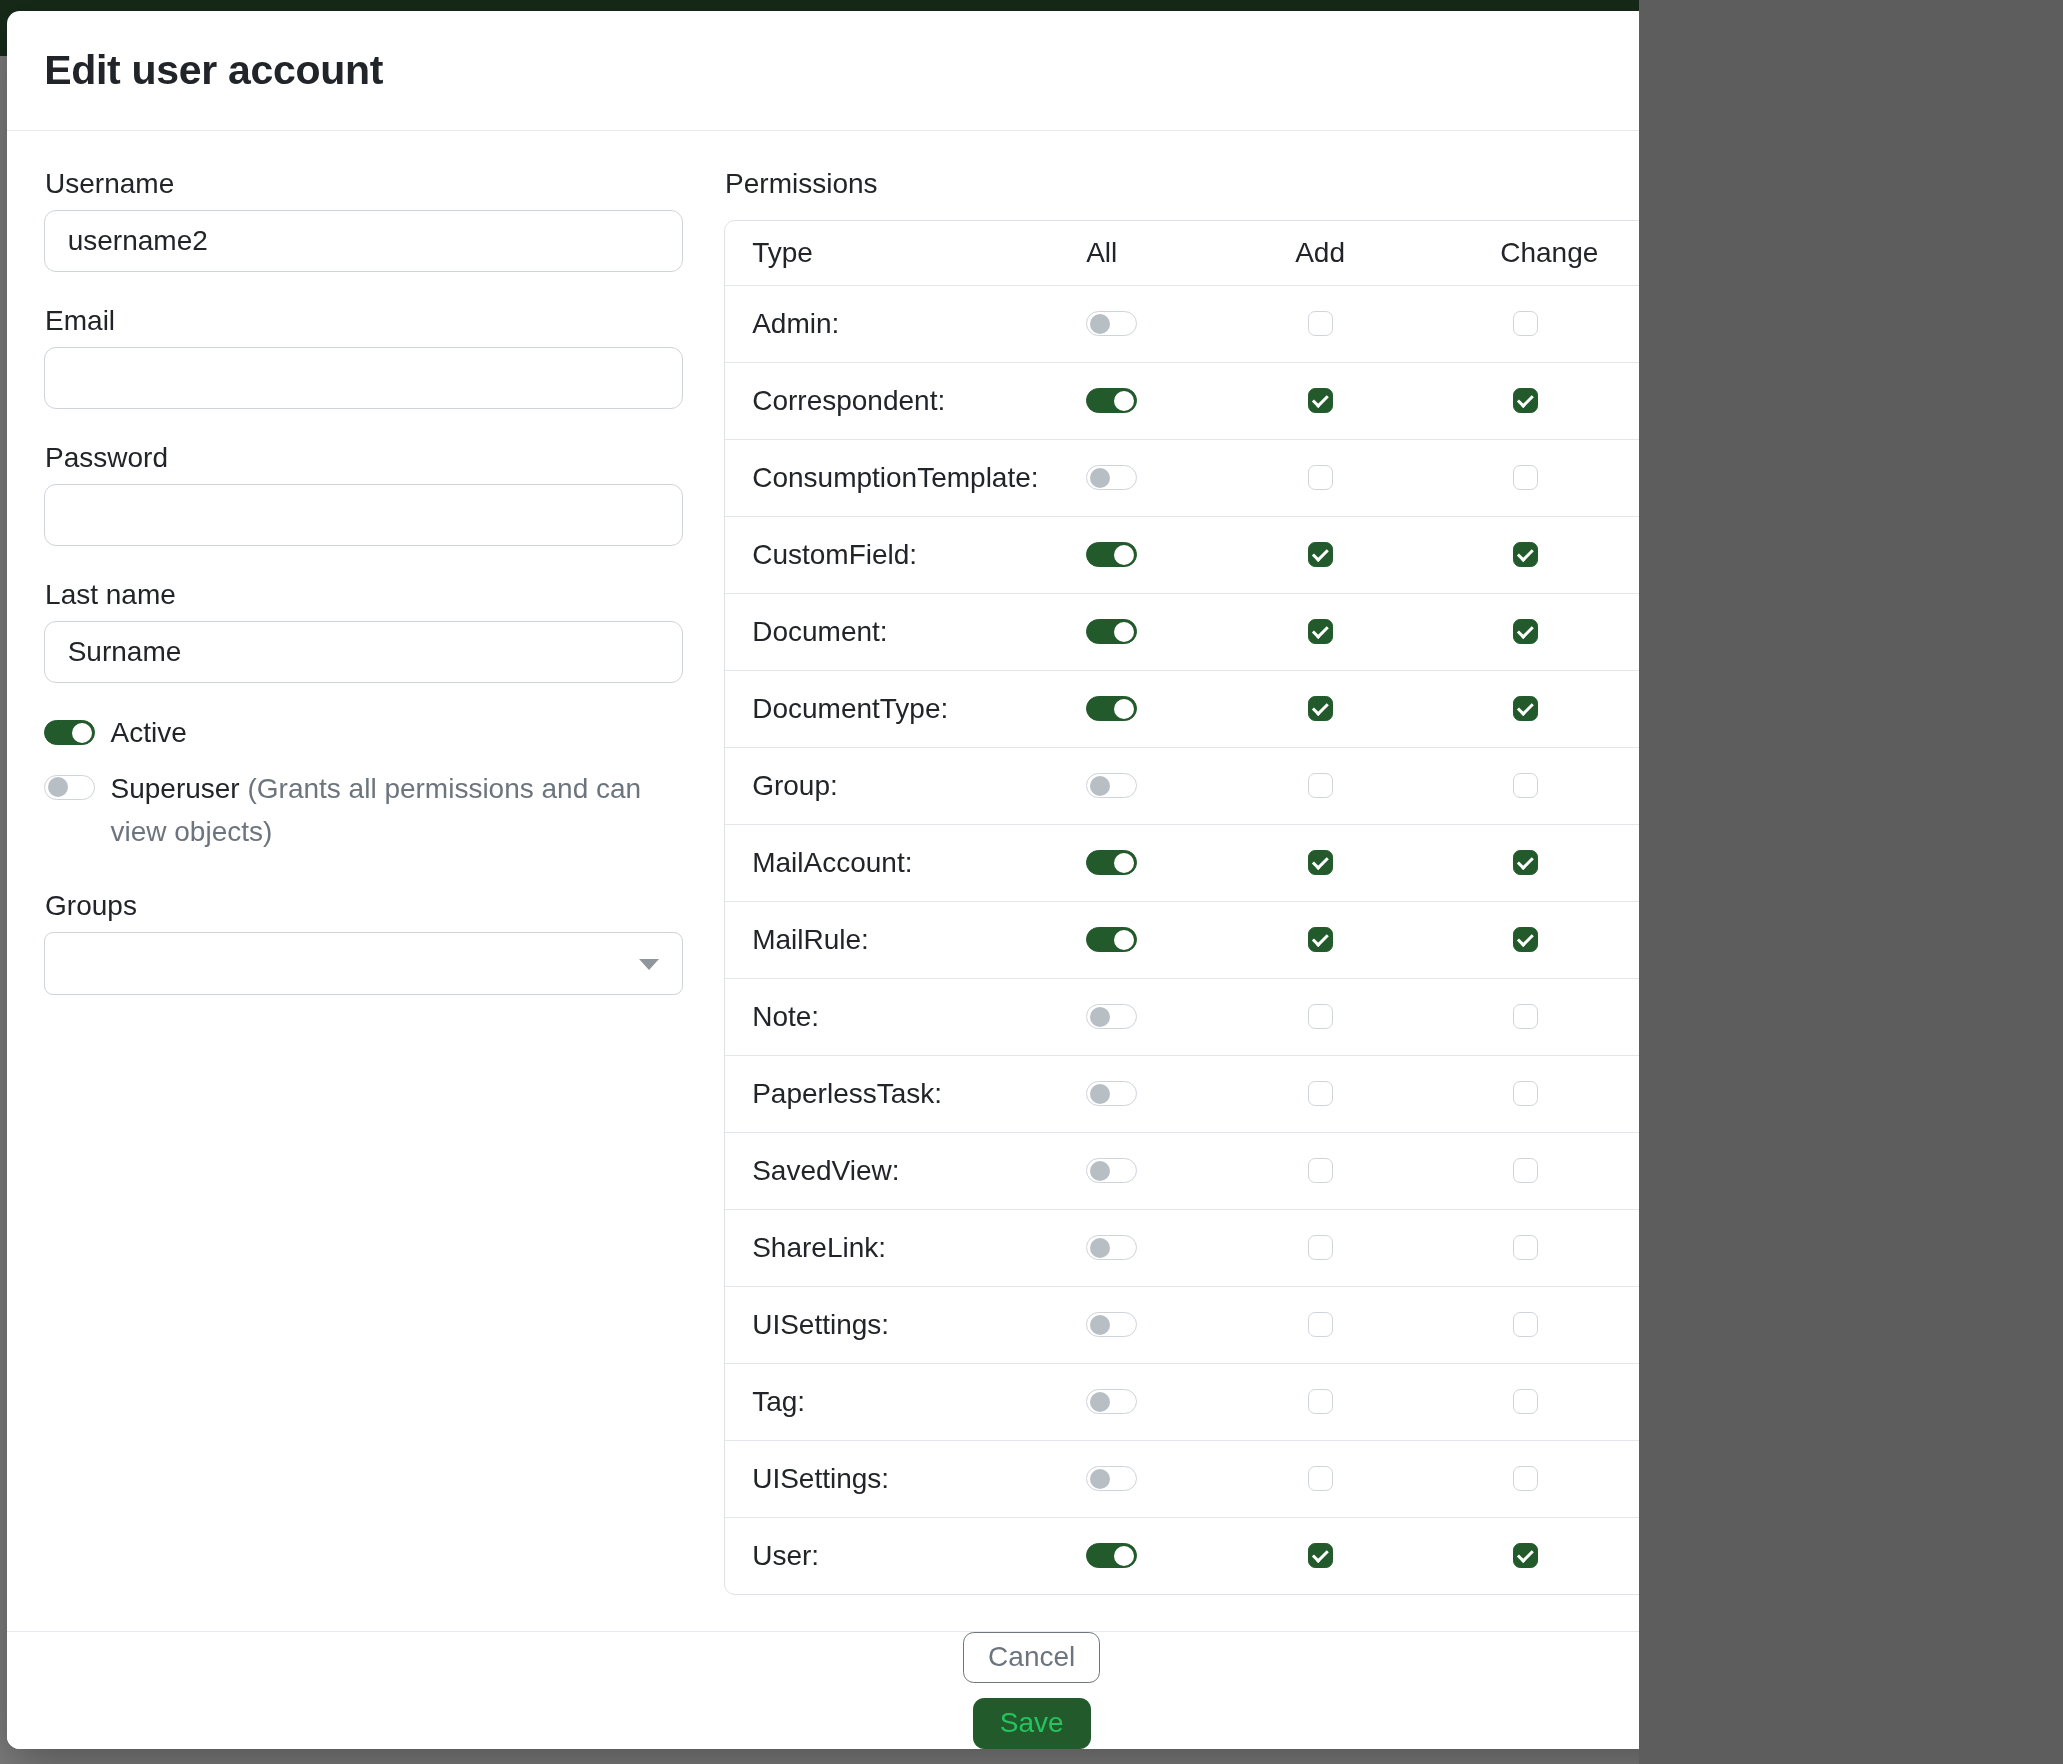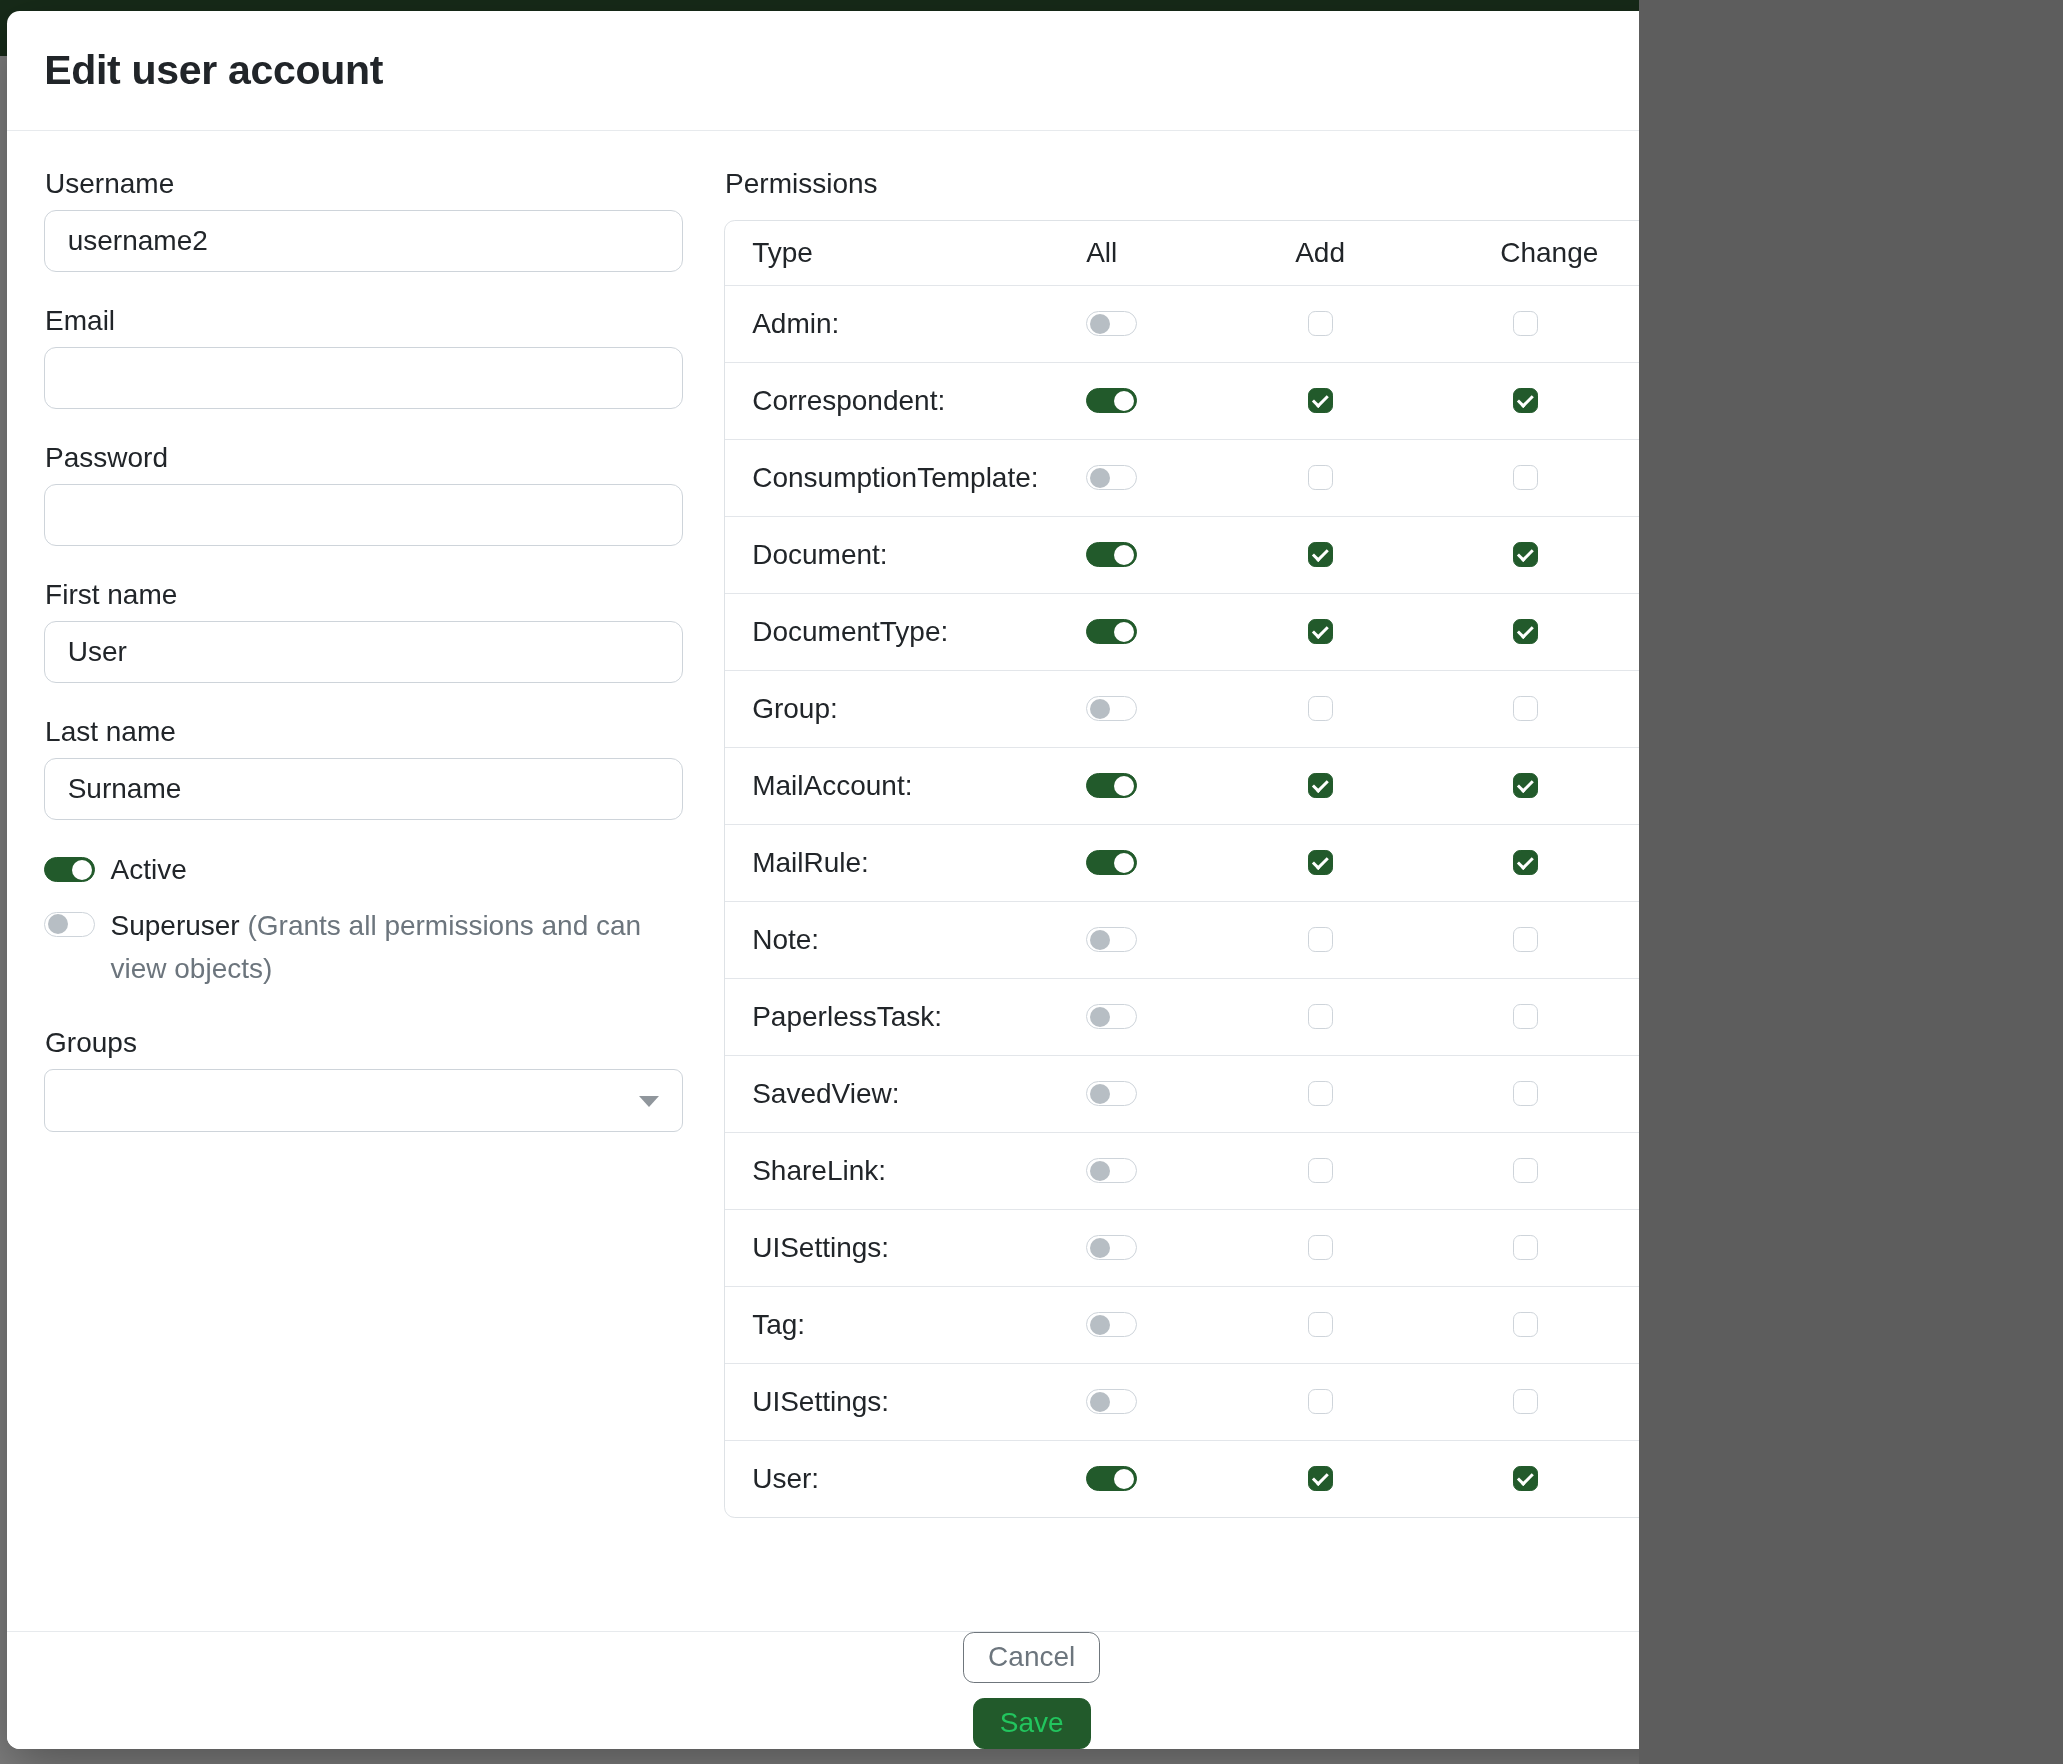--- a/index.html
+++ b/index.html
@@ -98,24 +98,20 @@
           <input class="text-input" type="text" value="username2" style="">
         </div>
         <div class="field">
           <label>Email</label>
           <input class="text-input" type="text" value="" style="">
         </div>
         <div class="field">
           <label>Password</label>
           <input class="text-input" type="password" value="" style="">
         </div>
-        <div class="field">
-          <label>First name</label>
-          <input class="text-input" type="text" value="User" style="">
-        </div>
         <div class="field" style="margin-bottom:0">
           <label>Last name</label>
           <input class="text-input" type="text" value="Surname" style="">
         </div>
 
         <div class="switch-row">
           <div class="switch on" id="active-switch">
               <div class="knob"></div>
             </div>
           <div class="lab">Active</div>
@@ -206,20 +202,40 @@
                   <div class="cb off"></div>
                 </div>
     <div>
                   <div class="cb off"></div>
                 </div>
     <div>
                   <div class="cb off"></div>
                 </div>
   </div>
               <div class="perm-row">
+    <div class="c-type">CustomField:</div>
+    <div>
+                  <div class="switch on">
+                    <div class="knob"></div>
+                  </div>
+                </div>
+    <div>
+                  <div class="cb on"></div>
+                </div>
+    <div>
+                  <div class="cb on"></div>
+                </div>
+    <div>
+                  <div class="cb on"></div>
+                </div>
+    <div>
+                  <div class="cb on"></div>
+                </div>
+  </div>
+              <div class="perm-row">
     <div class="c-type">Document:</div>
     <div>
                   <div class="switch on">
                     <div class="knob"></div>
                   </div>
                 </div>
     <div>
                   <div class="cb on"></div>
                 </div>
     <div>

